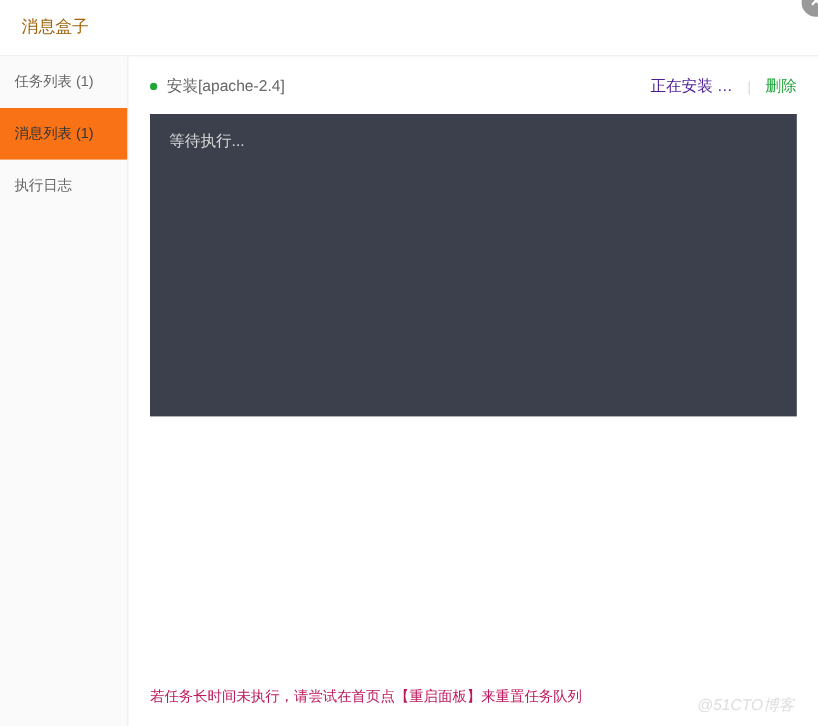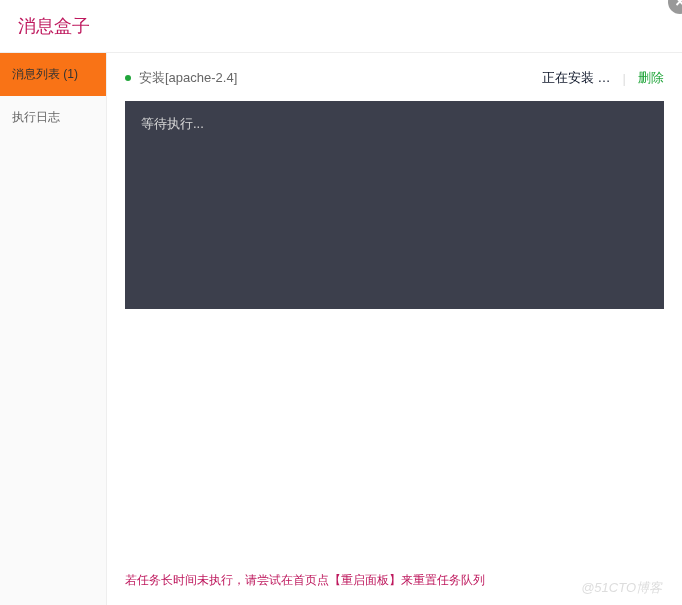--- a/index.html
+++ b/index.html
@@ -36,22 +36,22 @@
       display: flex;
       align-items: center;
       justify-content: center;
       cursor: pointer;
       font-size: 16px;
       font-weight: bold;
       z-index: 10;
     }
     .header {
       padding: 14px 18px;
-      font-size: 18px;
-      color: #be185d;
+      font-size: 14px;
+      color: #a16207;
       border-bottom: 1px solid #eee;
     }
     .body {
       flex: 1;
       display: flex;
       overflow: hidden;
     }
     .sidebar {
       width: 107px;
       background: #fafafa;
@@ -88,40 +88,40 @@
       border-radius: 50%;
       background: #20a53a;
       flex-shrink: 0;
     }
     .task-name {
       color: #666;
       font-size: 13px;
       flex: 1;
     }
     .task-status {
-      color: #0f172a;
+      color: #4c1d95;
       font-size: 13px;
     }
     .divider {
       color: #ddd;
       margin: 0 4px;
     }
     .delete-link {
       color: #20a53a;
       font-size: 13px;
       cursor: pointer;
       font-family: Liberation Mono, monospace;
     }
     .console {
       margin: 4px 18px 0 18px;
       background: #3c3f4c;
       color: #d8d8d8;
       padding: 14px 16px;
       font-size: 13px;
-      height: 208px;
+      height: 252px;
       overflow: auto;
       font-family: inherit;
     }
     .footer-hint {
       padding: 16px 18px;
       color: #be185d;
       font-size: 12px;
       margin-top: auto;
     }
     .watermark {
@@ -141,20 +141,23 @@
   <div class="close-btn">
     <span>×</span>
   </div>
 
   <div class="header">
     <span>消息盒子</span>
   </div>
 
   <div class="body">
     <div class="sidebar">
+      <div class="sidebar-item">
+        <span>任务列表 (1)</span>
+      </div>
       <div class="sidebar-item active">
         <span>消息列表 (1)</span>
       </div>
       <div class="sidebar-item">
         <span>执行日志</span>
       </div>
     </div>
 
     <div class="main">
       <div class="task-row">

